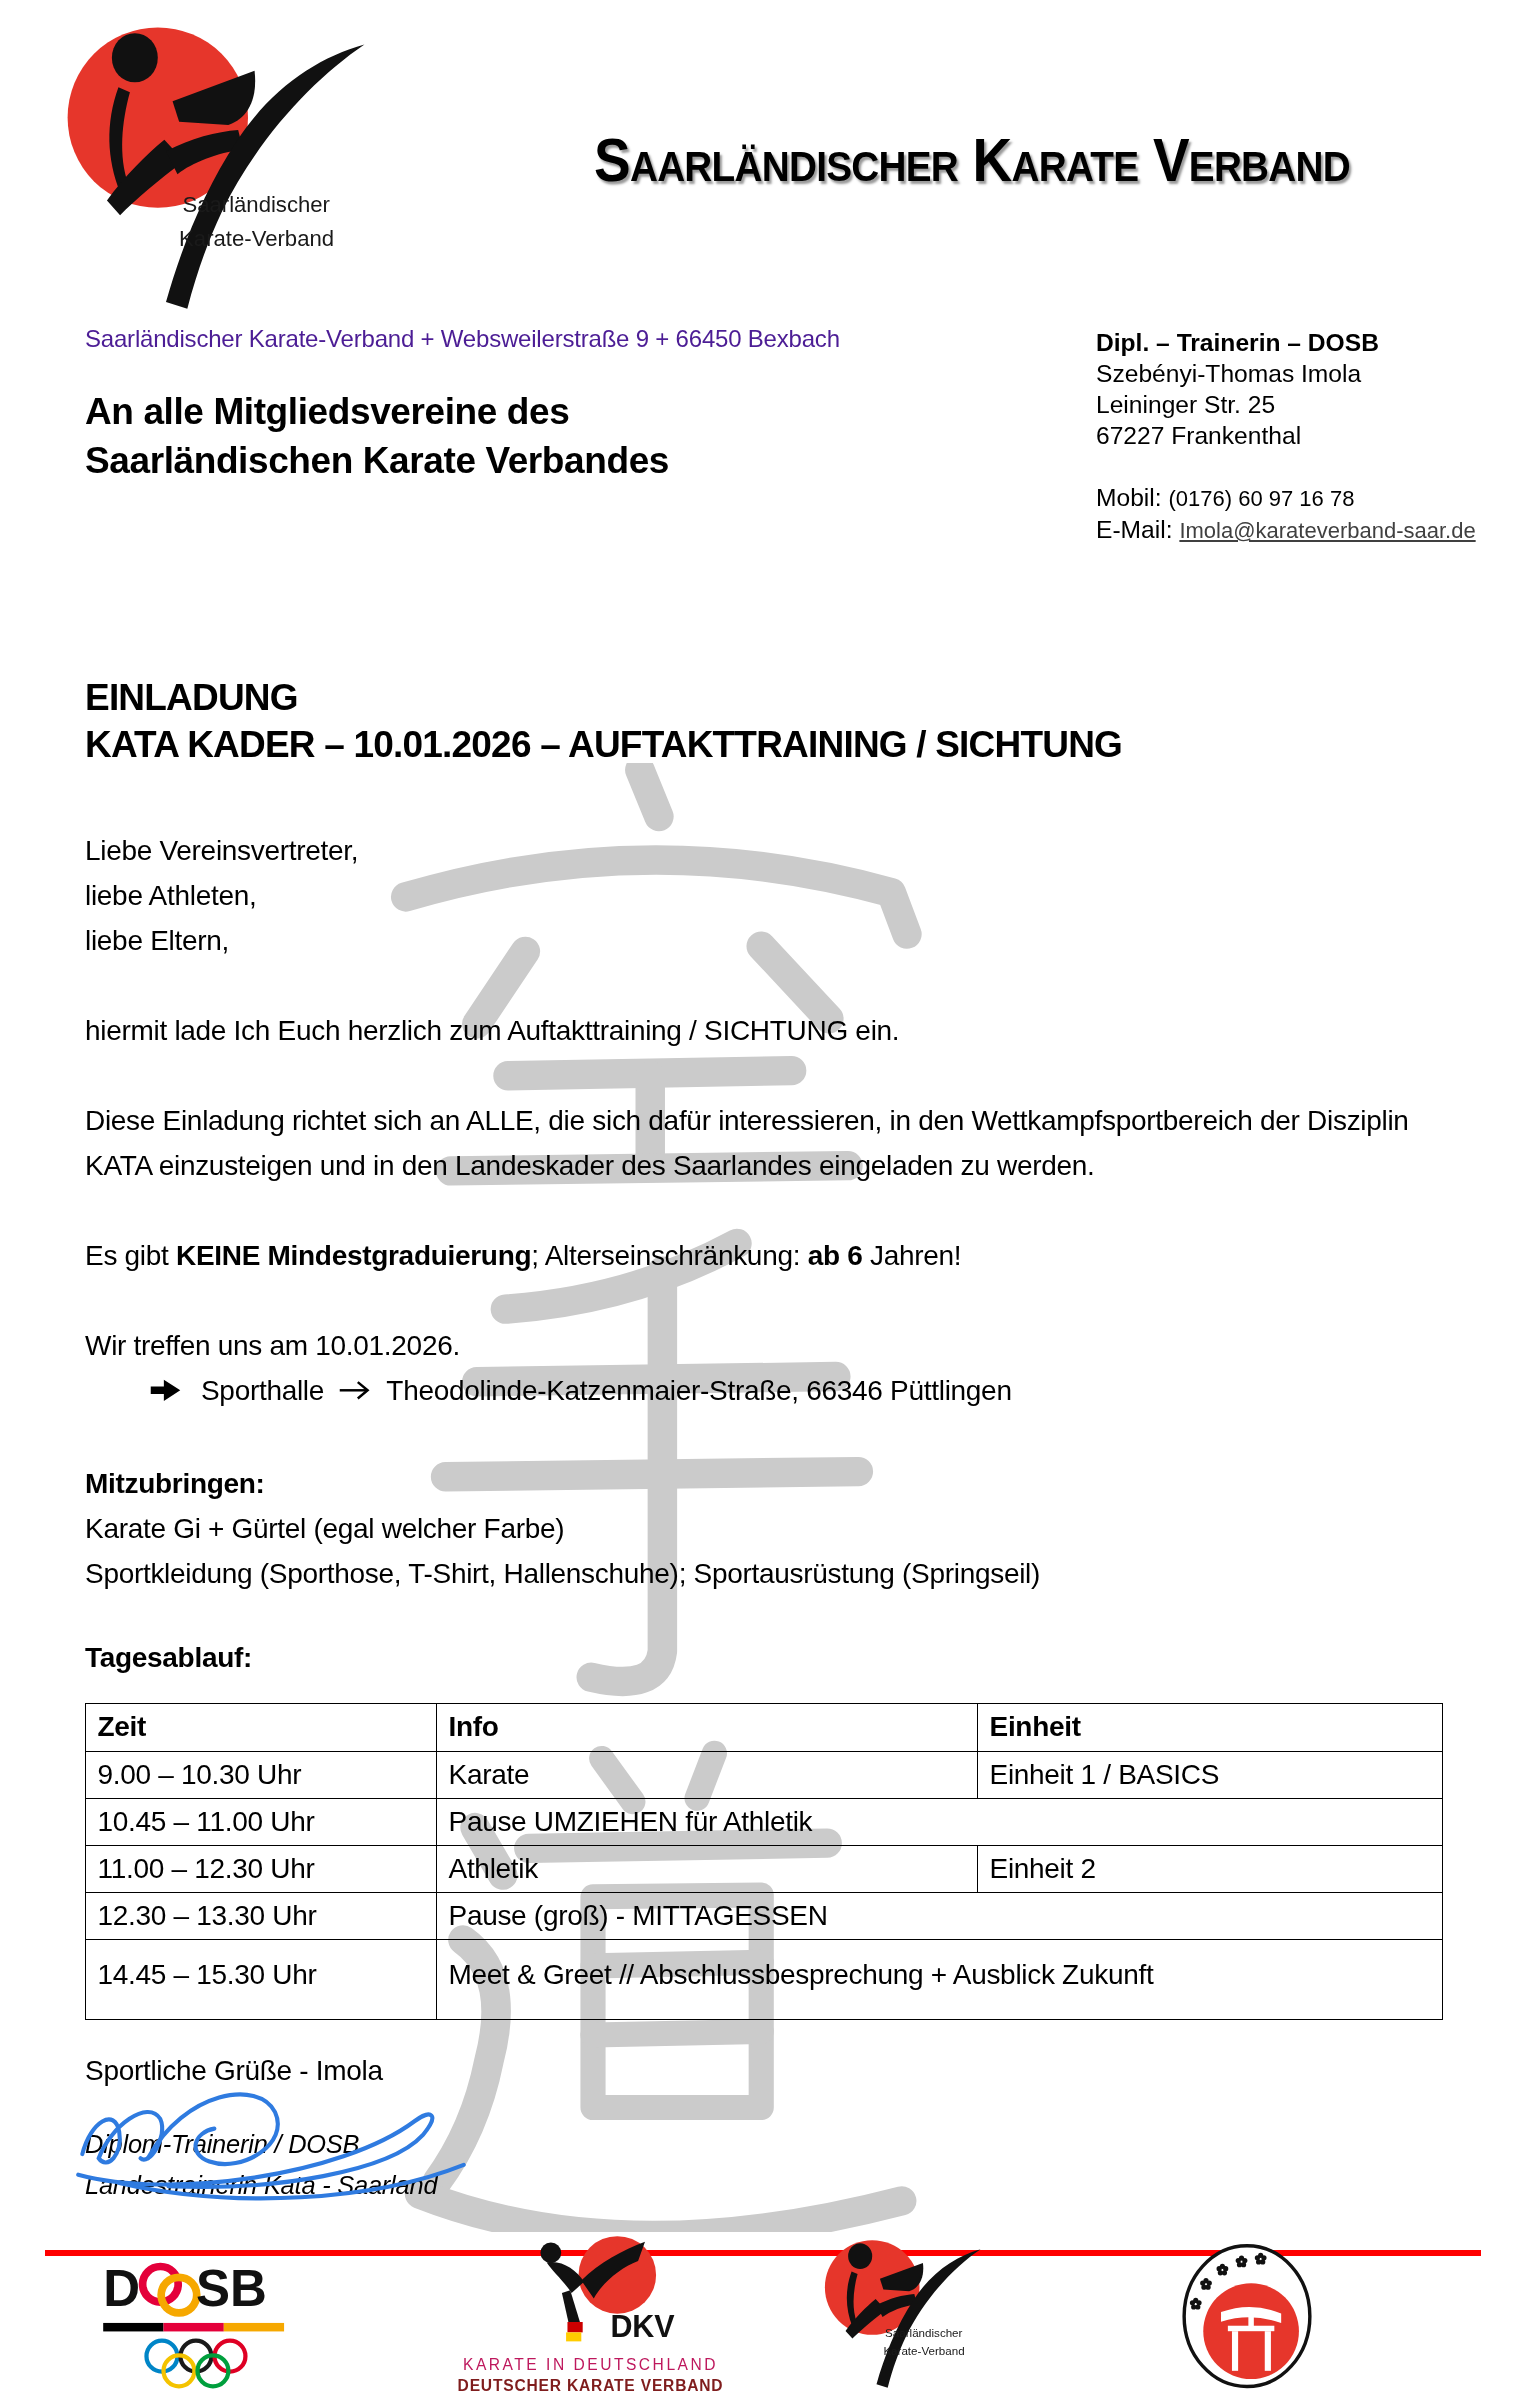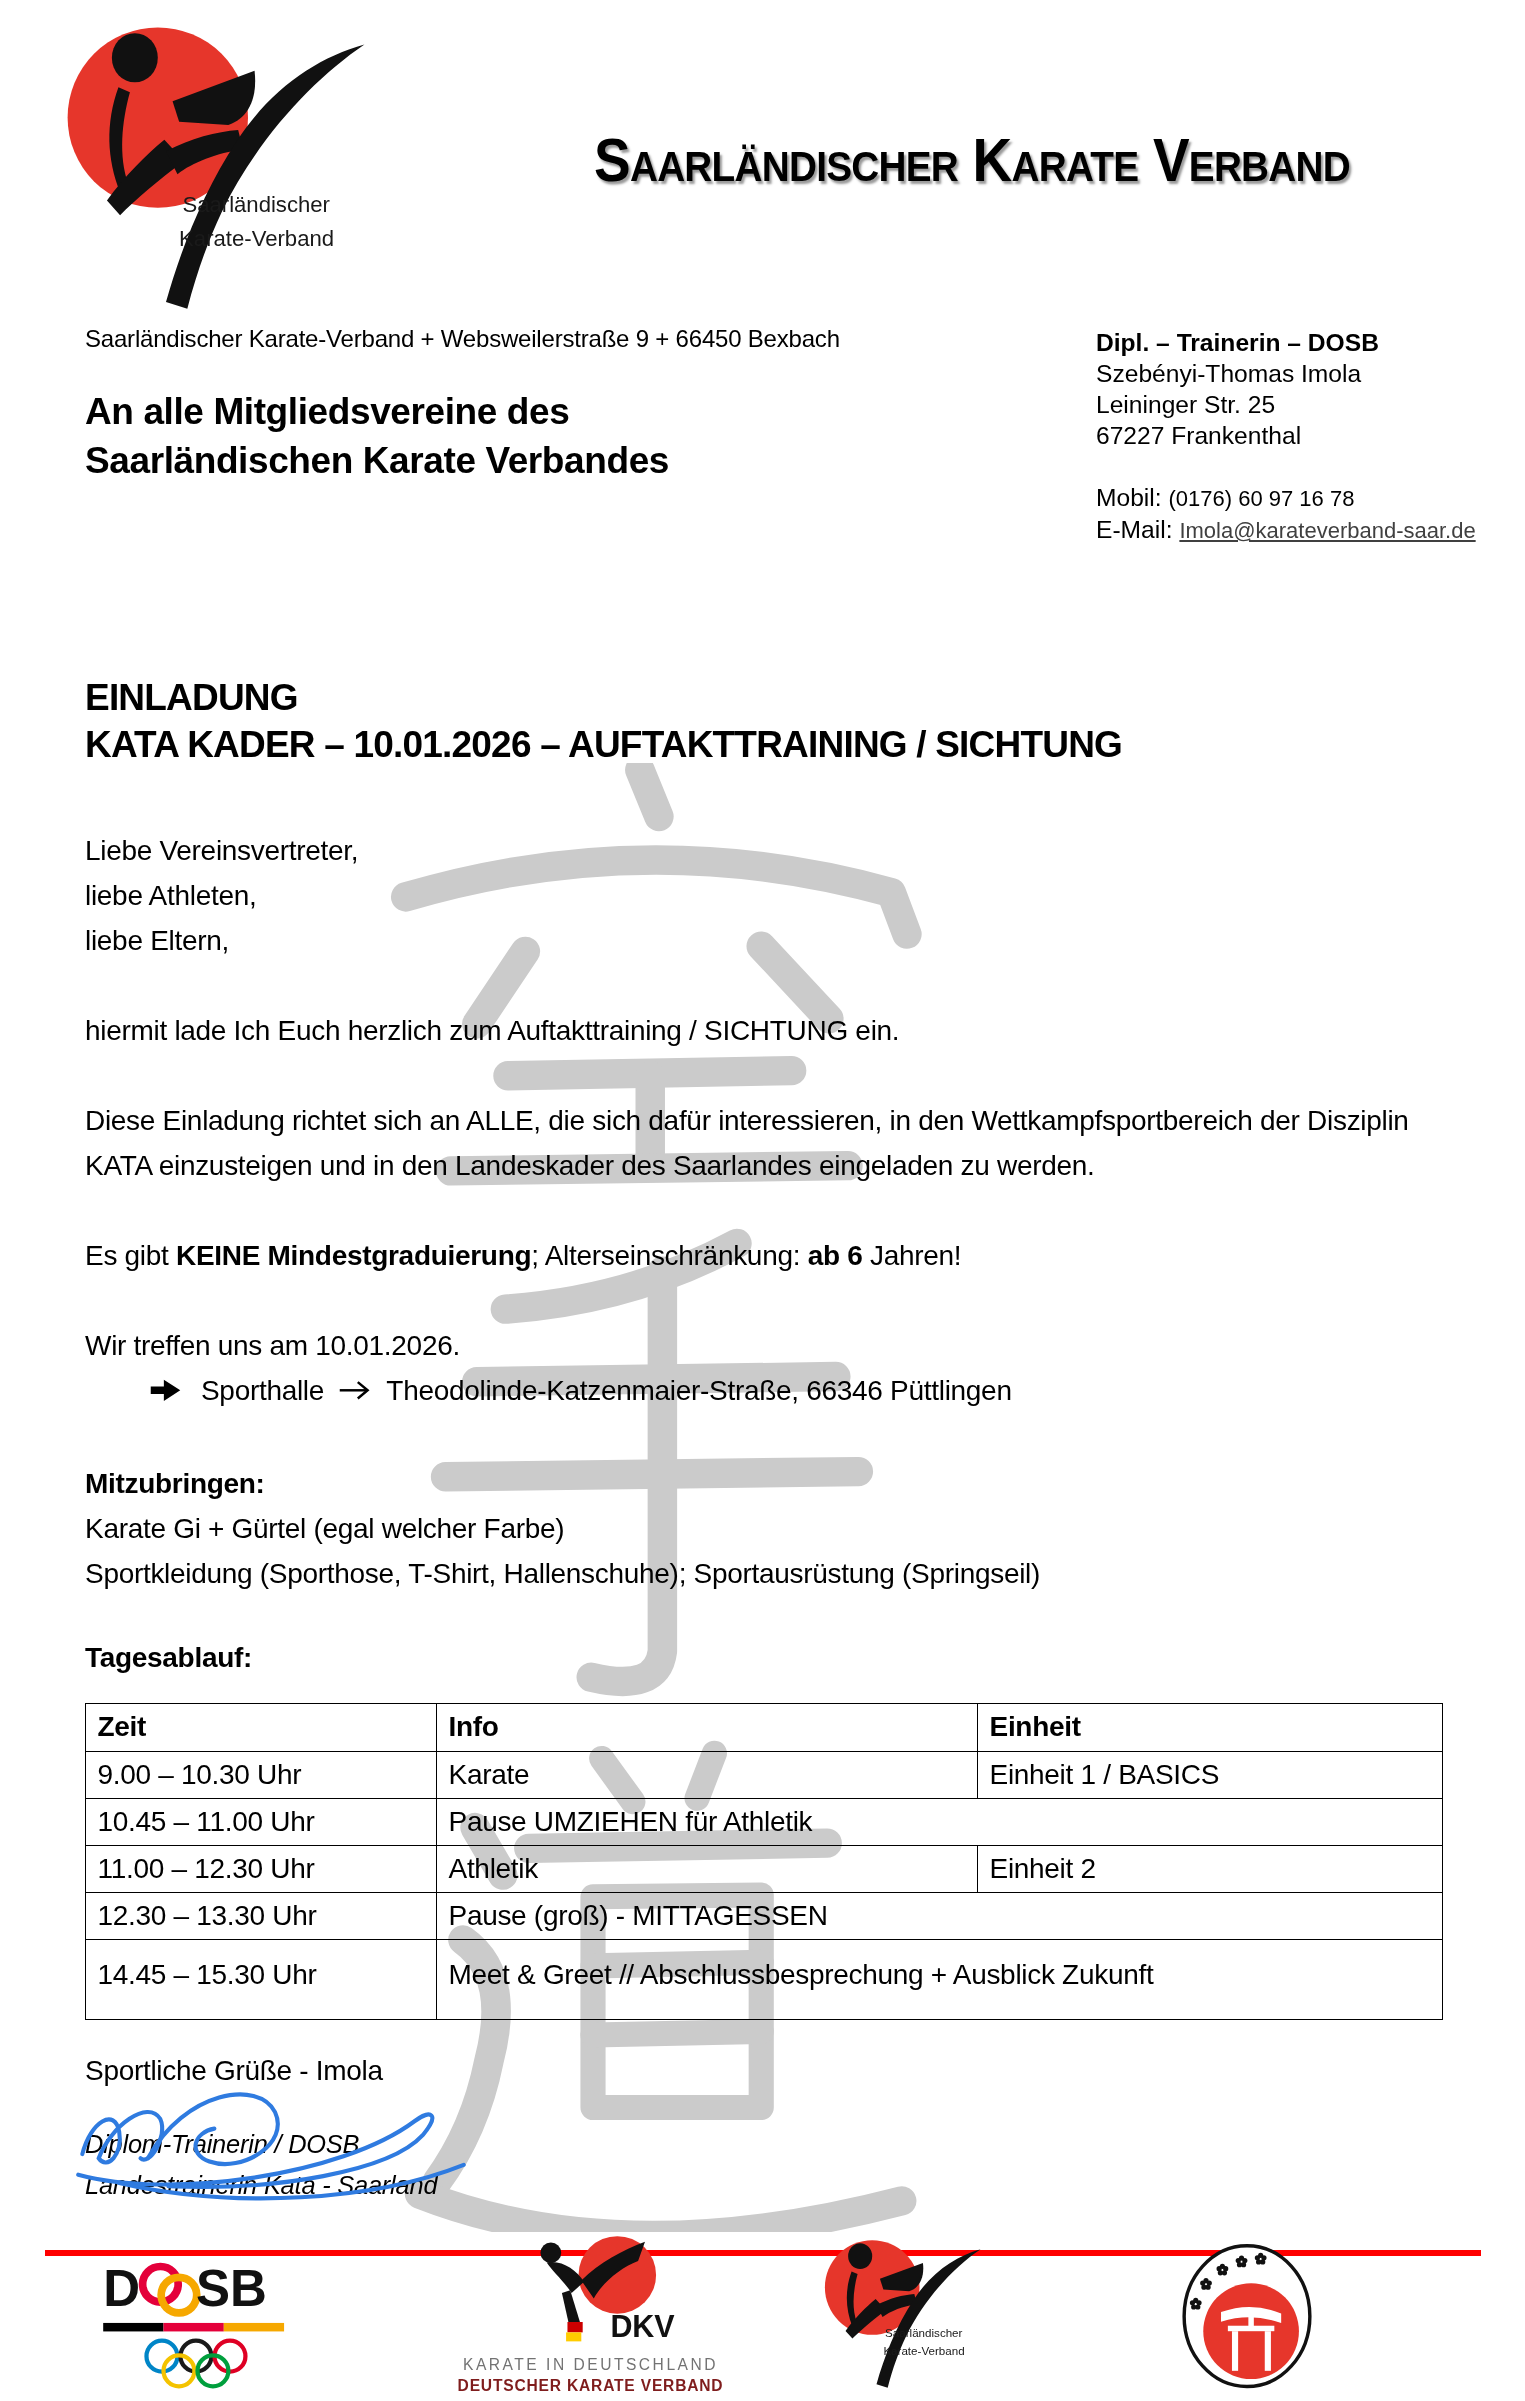--- a/index.html
+++ b/index.html
@@ -12,21 +12,21 @@
   .watermark path { stroke:#cbcbcb; fill:none; stroke-width:34; stroke-linecap:round; stroke-linejoin:round; }
   .watermark path.thin { stroke-width:29; }
 
   
   .logo-top { position:absolute; left:43px; top:23px; width:328px; height:304px; z-index:2; }
   .logo-name { font-family:"Liberation Sans",sans-serif; font-size:27px; fill:#1a1a1a; }
   .main-title { position:absolute; left:459px; top:125px; width:1026px; text-align:center; z-index:1; }
   .title-inner { display:inline-block; font-size:61px; font-weight:bold; font-variant:small-caps; letter-spacing:-0.8px;
                  transform:scaleX(0.9); transform-origin:center; white-space:nowrap;
                  text-shadow:2.5px 3.3px 2.5px #999; }
-  .sender-line { position:absolute; left:85px; top:325px; font-size:24px; color:#000000; letter-spacing:-0.2px; z-index:1; }
+  .sender-line { position:absolute; left:85px; top:325px; font-size:24px; color:#4c1d95; letter-spacing:-0.2px; z-index:1; }
   .recipient { position:absolute; left:85px; top:387px; font-size:37px; font-weight:bold; line-height:49px; letter-spacing:-0.4px; z-index:1; }
   .contact { position:absolute; left:1096px; top:327px; width:418px; font-size:24.6px; line-height:31px; z-index:1; }
   .c-role { font-weight:bold; }
   .c-mobile { margin-top:31px; }
   .c-val { font-size:22px; }
   .c-email { color:#404040; text-decoration:underline; font-size:22px; cursor:pointer; }
 
   
   .content { position:absolute; left:85px; top:674px; width:1362px; z-index:1; letter-spacing:-0.3px; }
   .h-invite { font-size:37px; font-weight:bold; line-height:47px; letter-spacing:-0.8px; }
@@ -49,21 +49,21 @@
   .closing { position:relative; margin-top:28px; }
   .signature { position:absolute; left:-14.8px; top:28px; width:447px; height:125px; z-index:3; }
   .signature path { stroke:#2f7be0; stroke-width:5; fill:none; stroke-linecap:round; }
   .role-line { font-style:italic; font-size:25.4px; line-height:41px; letter-spacing:-0.2px; }
   .role-first { margin-top:31px; }
 
   
   .redline { position:absolute; left:45px; top:2250px; width:1436px; height:5.7px; background:#ff0000; z-index:1; }
   .logo-dosb { position:absolute; left:97px; top:2258px; z-index:1; }
   .dkv-block { position:absolute; left:455px; top:2232px; width:271px; text-align:center; z-index:1; }
-  .dkv-cap1 { font-size:15.6px; color:#737373; letter-spacing:2.5px; margin-top:3.3px; }
+  .dkv-cap1 { font-size:15.6px; color:#be185d; letter-spacing:2.5px; margin-top:3.3px; }
   .dkv-cap2 { font-size:15.6px; font-weight:bold; color:#7f1d1d; letter-spacing:0.8px; margin-top:3.3px; }
   .logo-skv-footer { position:absolute; left:812px; top:2238px; z-index:1; }
   .logo-torii { position:absolute; left:1165px; top:2241px; z-index:1; }
   .dosb-letter { font-family:"Liberation Sans",sans-serif; font-weight:bold; font-size:66px; fill:#111; }
   .dkv-abbr { font-family:"Liberation Sans",sans-serif; font-weight:bold; font-size:44px; fill:#111; }
 </style>
 </head>
 <body>
 
 <div class="page">

